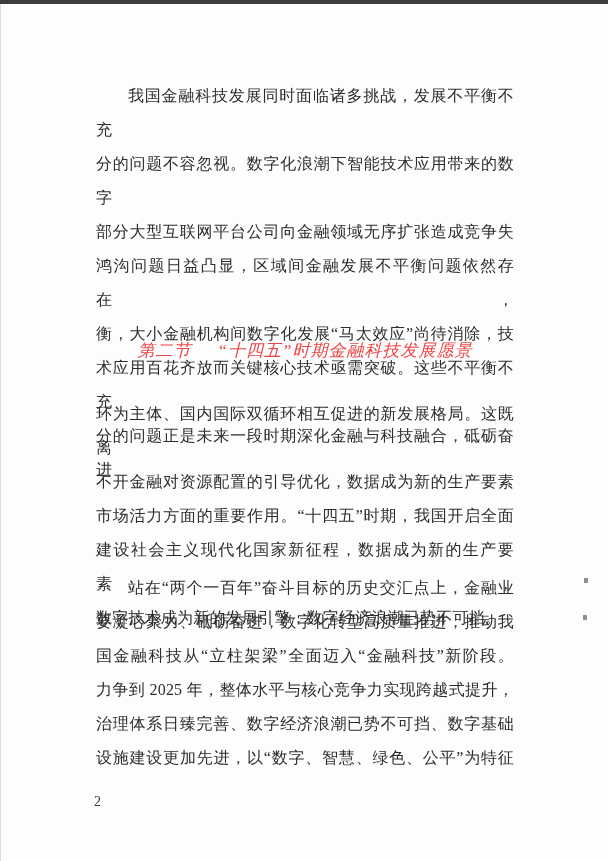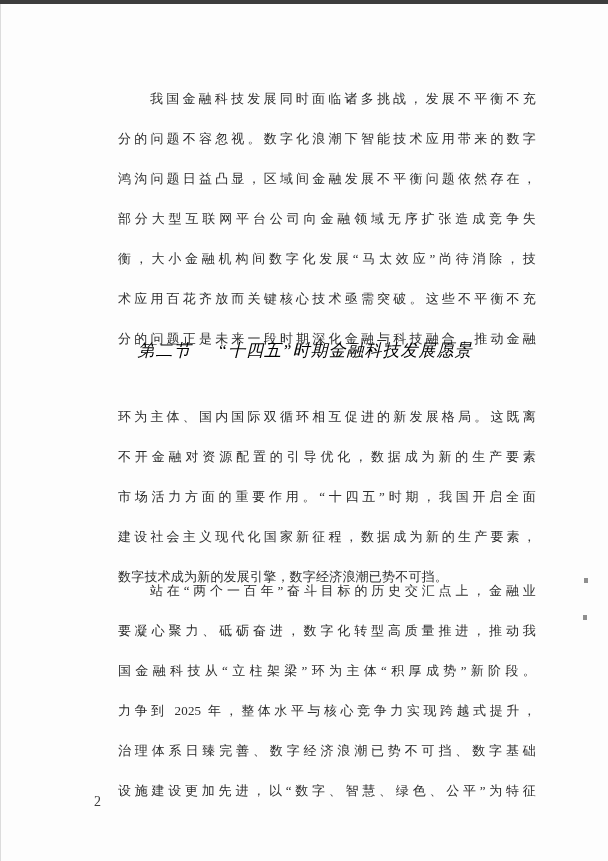--- a/index.html
+++ b/index.html
@@ -20,25 +20,24 @@
     position: absolute;
     top: 0; left: 0;
     width: 608px;
     height: 4px;
     background: #3d3d3d;
   }
   .para {
     position: absolute;
     left: 96px;
     width: 418px;
-    font-size: 13px;
-    line-height: 40px;
+    font-size: 16px;
+    line-height: 34px;
     color: #2d2d2d;
     letter-spacing: 0.2px;
-    margin-left: 22px;
   }
   .p1 { top: 79px; }
   .p2 { top: 397px; }
   .p3 { top: 571px; }
   .line {
     text-align: justify;
     text-align-last: justify;
   }
   .line.last {
     text-align-last: left;
@@ -46,21 +45,21 @@
   .line.indent {
     text-indent: 32px;
   }
   .heading {
     position: absolute;
     left: 96px;
     top: 337px;
     width: 418px;
     font-size: 17px;
     line-height: 28px;
-    color: #000000;
+    color: #ef4444;
     text-align: center;
     font-style: italic; 
     letter-spacing: 1px;
     white-space: nowrap;
   }
   .heading .hgap {
     display: inline-block;
     width: 26px;
   }
   .page-num {
@@ -82,43 +81,43 @@
 </style>
 </head>
 <body>
 
 <div class="page">
   <div class="scan-bar"></div>
 
   <div class="para p1">
     <div class="line indent">我国金融科技发展同时面临诸多挑战，发展不平衡不充</div>
     <div class="line">分的问题不容忽视。数字化浪潮下智能技术应用带来的数字</div>
+    <div class="line">部分大型互联网平台公司向金融领域无序扩张造成竞争失</div>
     <div class="line">鸿沟问题日益凸显，区域间金融发展不平衡问题依然存在，</div>
-    <div class="line">部分大型互联网平台公司向金融领域无序扩张造成竞争失</div>
     <div class="line">衡，大小金融机构间数字化发展“马太效应”尚待消除，技</div>
     <div class="line">术应用百花齐放而关键核心技术亟需突破。这些不平衡不充</div>
-    <div class="line">分的问题正是未来一段时期深化金融与科技融合，推动金融</div>
+    <div class="line">分的问题正是未来一段时期深化金融与科技融合，砥砺奋进</div>
   </div>
 
   <div class="heading">
     <span>第二节</span><span class="hgap"></span><span>“十四五”时期金融科技发展愿景</span>
   </div>
 
   <div class="para p2">
     <div class="line">环为主体、国内国际双循环相互促进的新发展格局。这既离</div>
     <div class="line">不开金融对资源配置的引导优化，数据成为新的生产要素</div>
     <div class="line">市场活力方面的重要作用。“十四五”时期，我国开启全面</div>
     <div class="line">建设社会主义现代化国家新征程，数据成为新的生产要素，</div>
     <div class="line last">数字技术成为新的发展引擎，数字经济浪潮已势不可挡。</div>
   </div>
 
   <div class="para p3">
     <div class="line indent">站在“两个一百年”奋斗目标的历史交汇点上，金融业</div>
     <div class="line">要凝心聚力、砥砺奋进，数字化转型高质量推进，推动我</div>
-    <div class="line">国金融科技从“立柱架梁”环为主体“积厚成势”新阶段。</div>
+    <div class="line">国金融科技从“立柱架梁”全面迈入“金融科技”新阶段。</div>
     <div class="line">力争到 2025 年，整体水平与核心竞争力实现跨越式提升，</div>
     <div class="line">治理体系日臻完善、数字经济浪潮已势不可挡、数字基础</div>
     <div class="line">设施建设更加先进，以“数字、智慧、绿色、公平”为特征</div>
   </div>
 
   <div class="page-num">2</div>
 
   <div class="speck s1"></div>
   <div class="speck s2"></div>
 </div>

